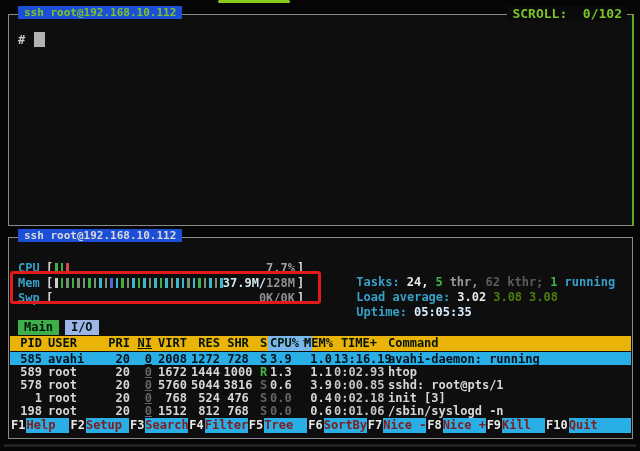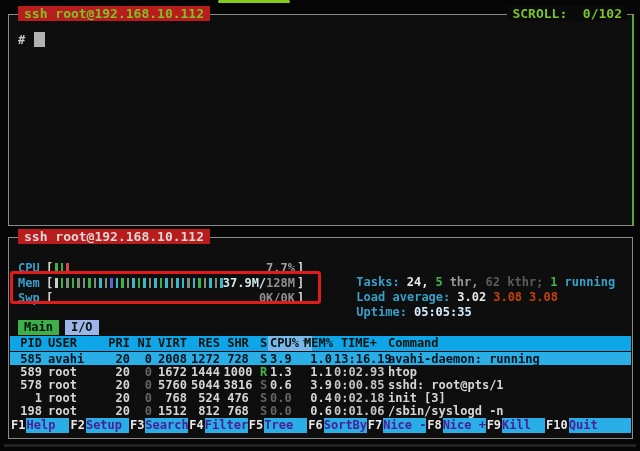--- a/index.html
+++ b/index.html
@@ -5,21 +5,21 @@
   html,body{margin:0;padding:0;background:#060606;}
   .screen{position:relative;width:640px;height:451px;background:#060606;overflow:hidden;
           font-family:"DejaVu Sans Mono", monospace;font-weight:bold;font-size:12px;color:#d6d6d6;}
   .artifact-line{position:absolute;left:218px;top:0;width:72px;height:3px;background:#86cc1c;border-radius:2px;}
   .bottom-smear{position:absolute;left:4px;top:444px;width:632px;height:3px;background:#212121;}
 
   
   .pane{position:absolute;left:8px;width:623px;background:#0e0e0e;border:1px solid #8a8a8a;}
   .pane-top{top:14px;height:210px;border-right:2px solid #5da82c;}
   .pane-bottom{top:237px;height:200px;}
-  .pane-title{position:absolute;top:-9px;left:9px;background:#b91c1c;padding:0 6px;font-size:13px;white-space:pre;}
+  .pane-title{position:absolute;top:-9px;left:9px;background:#1d4ed8;padding:0 6px;font-size:11px;white-space:pre;}
   .pane-title.green{color:#7cc427;}
   .pane-title.white{color:#d9d9d9;}
   .scroll-ind{position:absolute;top:-9px;right:5px;background:#0a0a0a;padding:0 5px;color:#7cc427;font-size:13px;white-space:pre;}
 
   
   .prompt-line{position:absolute;left:9px;top:17px;height:18px;color:#c9c9c9;}
   .cursor{display:inline-block;width:11px;height:15px;background:#b2b2b2;margin-left:9px;vertical-align:text-bottom;}
 
   
   .mline{position:absolute;left:0;width:302px;height:14px;white-space:nowrap;}
@@ -34,57 +34,57 @@
   .mval{position:absolute;text-align:right;white-space:pre;}
   .cpu-pct{left:190px;width:96px;color:#9aa3a3;}
   .mem-val{left:160px;width:126px;}
   .mem-used{color:#cfe9ee;} .mem-total{color:#8f8f8f;}
   .swp-val{left:190px;width:96px;color:#8f8f8f;}
 
   
   .sline{position:absolute;left:304px;height:14px;white-space:pre;}
   .sline > span{margin-right:7px;}
   .lbl{color:#37a0c8;} .wht{color:#e9e9e9;} .grn{color:#43b547;}
-  .gry{color:#9a9a9a;} .dgry{color:#5c5c5c;} .blu{color:#c2410c;} .upt{color:#d7ecff;}
+  .gry{color:#9a9a9a;} .dgry{color:#5c5c5c;} .blu{color:#4d7c0f;} .upt{color:#d7ecff;}
 
   
   .tabs{position:absolute;left:9px;top:82px;height:15px;display:flex;gap:6px;}
   .tab{padding:0 6px;color:#04130a;}
   .tab-main{background:#3db04a;} .tab-io{background:#9db6ea;}
 
   
-  .hdr{position:absolute;left:1px;right:1px;top:98px;height:15px;background:#0ea5e9;}
+  .hdr{position:absolute;left:1px;right:1px;top:98px;height:15px;background:#eab308;}
   .hdr .sortbg{position:absolute;left:258px;width:44px;top:0;bottom:0;background:#79b7ea;}
   .hdr span{position:absolute;color:#04130a;}
   .prow{position:absolute;left:1px;right:1px;height:13px;}
   .prow span{position:absolute;color:#d6d6d6;white-space:pre;}
   .prow .c-time{color:#c4c4c4;}
   .dim{color:#646464 !important;}
   .st-run{color:#43b547 !important;}
   .sel{background:#2aaee6;}
   .sel span{color:#001018 !important;}
   .c-pid{left:2px;width:30px;text-align:right;}
   .c-user{left:38px;width:78px;}
   .c-pri{left:88px;width:32px;text-align:right;}
-  .c-ni{left:122px;width:20px;text-align:right;}
+  .c-ni{left:122px;width:20px;text-align:right;text-decoration:underline;}
   .c-virt{left:144px;width:33px;text-align:right;}
   .c-res{left:179px;width:31px;text-align:right;}
   .c-shr{left:212px;width:32px;text-align:center;}
   .c-s{left:250px;width:12px;}
   .c-cpu{left:260px;width:32px;text-align:left;}
   .c-sort{left:293px;width:10px;font-size:9px;top:1px;}
   .c-mem{left:294px;width:28px;text-align:right;}
   .c-time{left:324px;width:43px;text-align:right;}
   .c-cmd{left:378px;text-align:center;}
 
   
   .fkeys{position:absolute;left:1px;right:1px;top:180px;height:15px;display:flex;}
   .fk{display:flex;flex:none;}
   .fk .k{color:#e8e8e8;padding:0 1px;}
-  .fk .l{background:#2aaee6;color:#4c1d95;width:43px;overflow:hidden;white-space:pre;}
+  .fk .l{background:#2aaee6;color:#7f1d1d;width:43px;overflow:hidden;white-space:pre;}
   .fk-fill{flex:1;background:#2aaee6;}
 
   
   .annotation-box{position:absolute;left:10px;top:271px;width:305px;height:27px;
     border:3px solid #e11b1b;border-radius:3px;z-index:5;pointer-events:none;}
 </style>
 </head>
 <body>
 
 <div class="screen">

